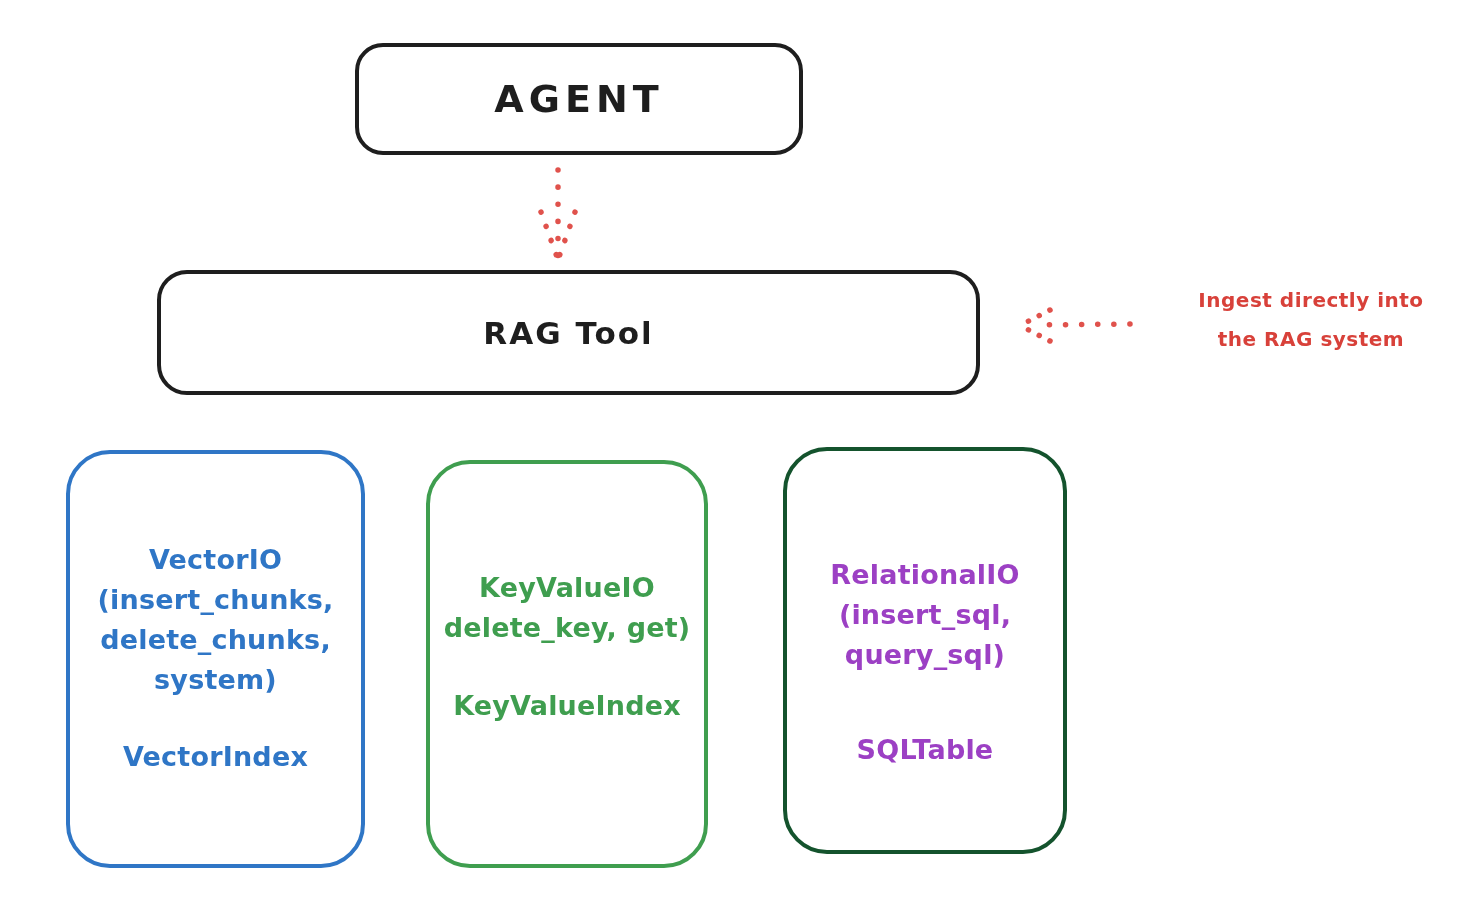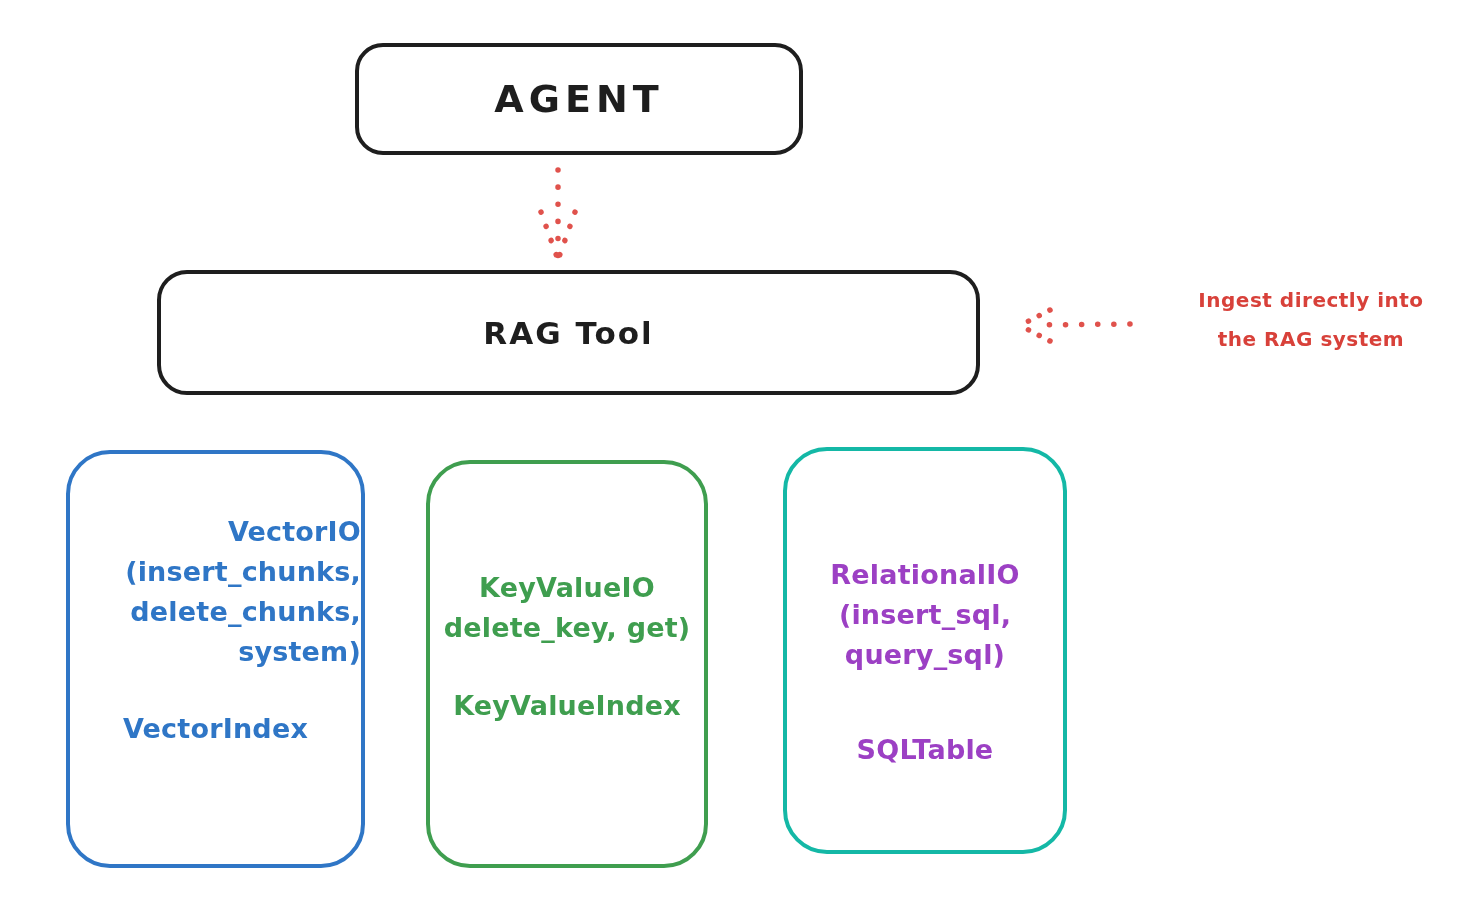--- a/index.html
+++ b/index.html
@@ -83,35 +83,35 @@
     line-height: 40px;
     font-weight: 600;
     letter-spacing: 0.2px;
   }
   .vector-box {
     left: 66px; top: 450px;
     width: 299px; height: 418px;
     border: 4px solid #2f76c6;
     color: #2f76c6;
   }
-  .vector-box .title-block { padding-top: 58px; text-align: right; }
+  .vector-box .title-block { padding-top: 86px; }
   .vector-box .sublabel { margin-top: 37px; }
   .keyvalue-box {
     left: 426px; top: 447px;
     width: 282px; height: 408px;
     border: 4px solid #3f9e4f;
     color: #3f9e4f;
     margin-top: 13px;
   }
   .keyvalue-box .title-block { padding-top: 104px; }
   .keyvalue-box .sublabel { margin-top: 38px; }
   .relational-box {
     left: 783px; top: 447px;
     width: 284px; height: 407px;
-    border: 4px solid #14b8a6;
+    border: 4px solid #14532d;
     color: #9c40c4;
   }
   .relational-box .title-block { padding-top: 104px; }
   .relational-box .sublabel { margin-top: 55px; }
 </style>
 </head>
 <body>
 
 <div class="canvas">
 

